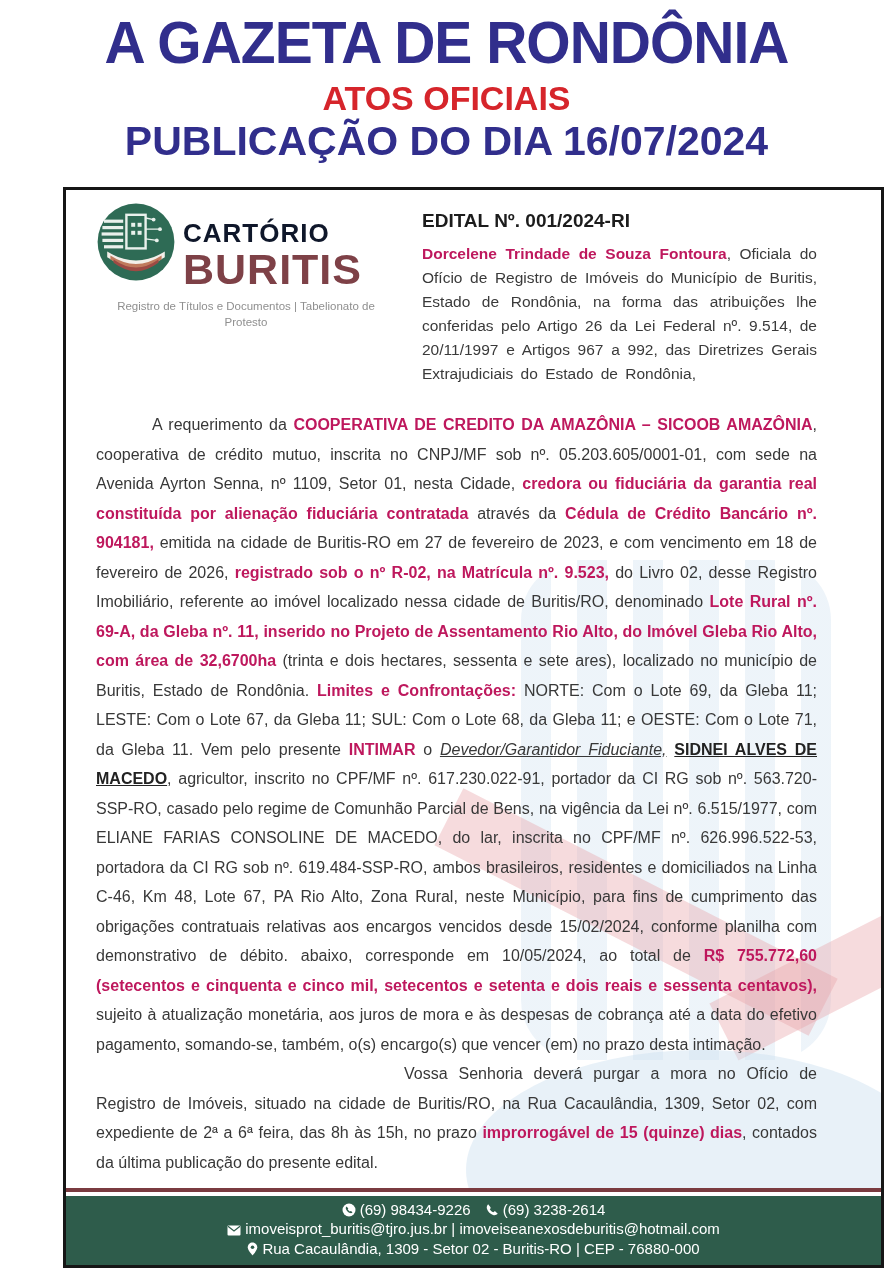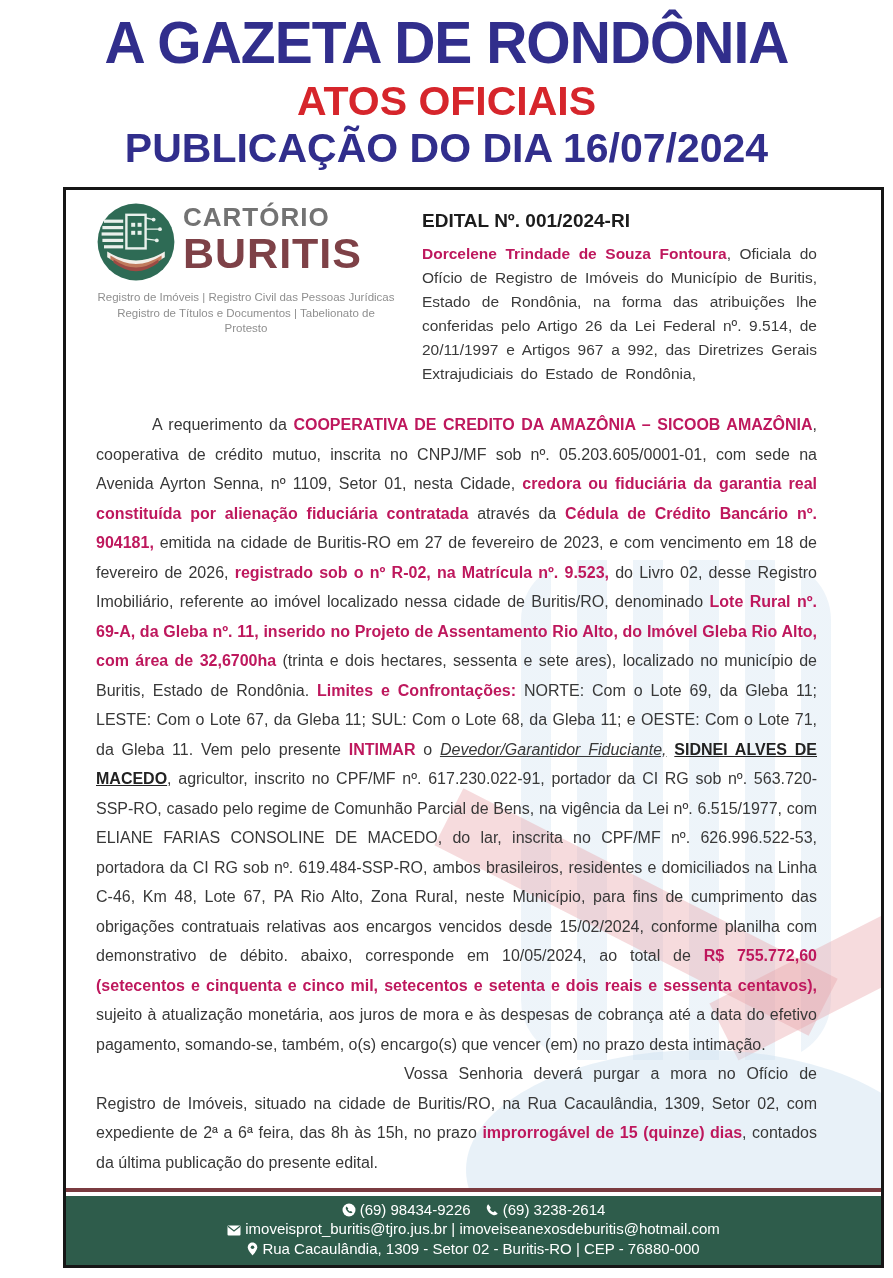--- a/index.html
+++ b/index.html
@@ -6,21 +6,21 @@
   body{
     width:893px;height:1278px;background:#ffffff;position:relative;
     font-family:"Liberation Sans", sans-serif;color:#333;overflow:hidden;
   }
   
   .masthead{text-align:center;padding-top:14px;line-height:1;}
   .masthead .title{
     color:#312e8c;font-size:57px;font-weight:800;letter-spacing:-1px;
     transform:scaleY(1.04);margin:0 0 10px 0;
   }
-  .masthead .subtitle{color:#d6252b;font-size:41px;font-weight:800;margin:0 0 6px 0;}
+  .masthead .subtitle{color:#d6252b;font-size:34px;font-weight:800;margin:0 0 6px 0;}
   .masthead .dateline{color:#312e8c;font-size:41px;font-weight:800;margin:0;text-align:center;}
   
   .doc-frame{
     position:absolute;left:63px;top:187px;width:821px;height:1081px;
     border:3px solid #161616;box-sizing:border-box;background:#fff;overflow:hidden;
   }
   .doc-content{position:relative;z-index:1;padding:8px 64px 0 30px;}
   
   .watermark{position:absolute;inset:0;z-index:0;pointer-events:none;}
   .wm-stripes{
@@ -34,21 +34,21 @@
   .wm-swoosh{
     position:absolute;left:400px;top:860px;width:470px;height:240px;border-radius:50%;
     background:rgba(205,225,240,0.45);
   }
   
   .header-row{display:flex;gap:26px;}
   .logo-block{width:300px;flex:0 0 300px;padding-top:4px;}
   .logo-row{display:flex;align-items:flex-start;}
   .logo-circle{width:80px;height:80px;flex:0 0 80px;}
   .logo-names{margin-left:7px;line-height:1;}
-  .logo-name-top{color:#737373;font-size:26px;font-weight:800;letter-spacing:1px;margin-top:2px;}
+  .logo-name-top{color:#0f172a;font-size:26px;font-weight:800;letter-spacing:1px;margin-top:18px;}
   .logo-name-bottom{color:#7e4147;font-size:43px;font-weight:800;letter-spacing:1px;margin-top:2px;}
   .logo-taglines{margin-top:8px;text-align:center;color:#8f8f8f;font-size:11.5px;line-height:1.35;}
   .edital-block{flex:1;min-width:0;}
   .edital-heading{font-size:19px;font-weight:800;color:#1c1c1c;margin:12px 0 10px 0;}
   .edital-intro{font-size:15.5px;line-height:24px;text-align:justify;color:#3a3a3a;word-spacing:3px;}
   
   .body-par{font-size:16px;line-height:29.5px;text-align:justify;color:#383838;margin:0;}
   .par-1{text-indent:56px;margin-top:24px;}
   .par-2{text-indent:308px;margin-top:0;}
   .par-3{text-indent:308px;margin-top:16px;}
@@ -115,21 +115,20 @@
             <path d="M14 62 Q50 84 86 62 L86 69 Q50 93 14 69 Z" fill="#f3efe9"></path>
             <path d="M18 67 Q50 88 82 67 L82 72 Q50 94 18 72 Z" fill="#c07a5d"></path>
             <path d="M22 72 Q50 92 78 72 L78 76 Q50 97 22 76 Z" fill="#9e4a44"></path>
           </svg>
           <div class="logo-names">
             <div class="logo-name-top">CARTÓRIO</div>
             <div class="logo-name-bottom">BURITIS</div>
           </div>
         </div>
         <div class="logo-taglines">
-          <div>Registro de Imóveis | Registro Civil das Pessoas Jurídicas</div>
           <div>Registro de Títulos e Documentos | Tabelionato de Protesto</div>
         </div>
       </div>
 
       <div class="edital-block">
         <div class="edital-heading">EDITAL Nº. 001/2024-RI</div>
         <div class="edital-intro"><span class="seg bold">Dorcelene Trindade de Souza Fontoura</span><span class="seg normal">, Oficiala do Ofício de Registro de Imóveis do Município de Buritis, Estado de Rondônia, na forma das atribuições lhe conferidas pelo Artigo 26 da Lei Federal nº. 9.514, de 20/11/1997 e Artigos 967 a 992, das Diretrizes Gerais Extrajudiciais do Estado de Rondônia,</span></div>
       </div>
     </div>
 

